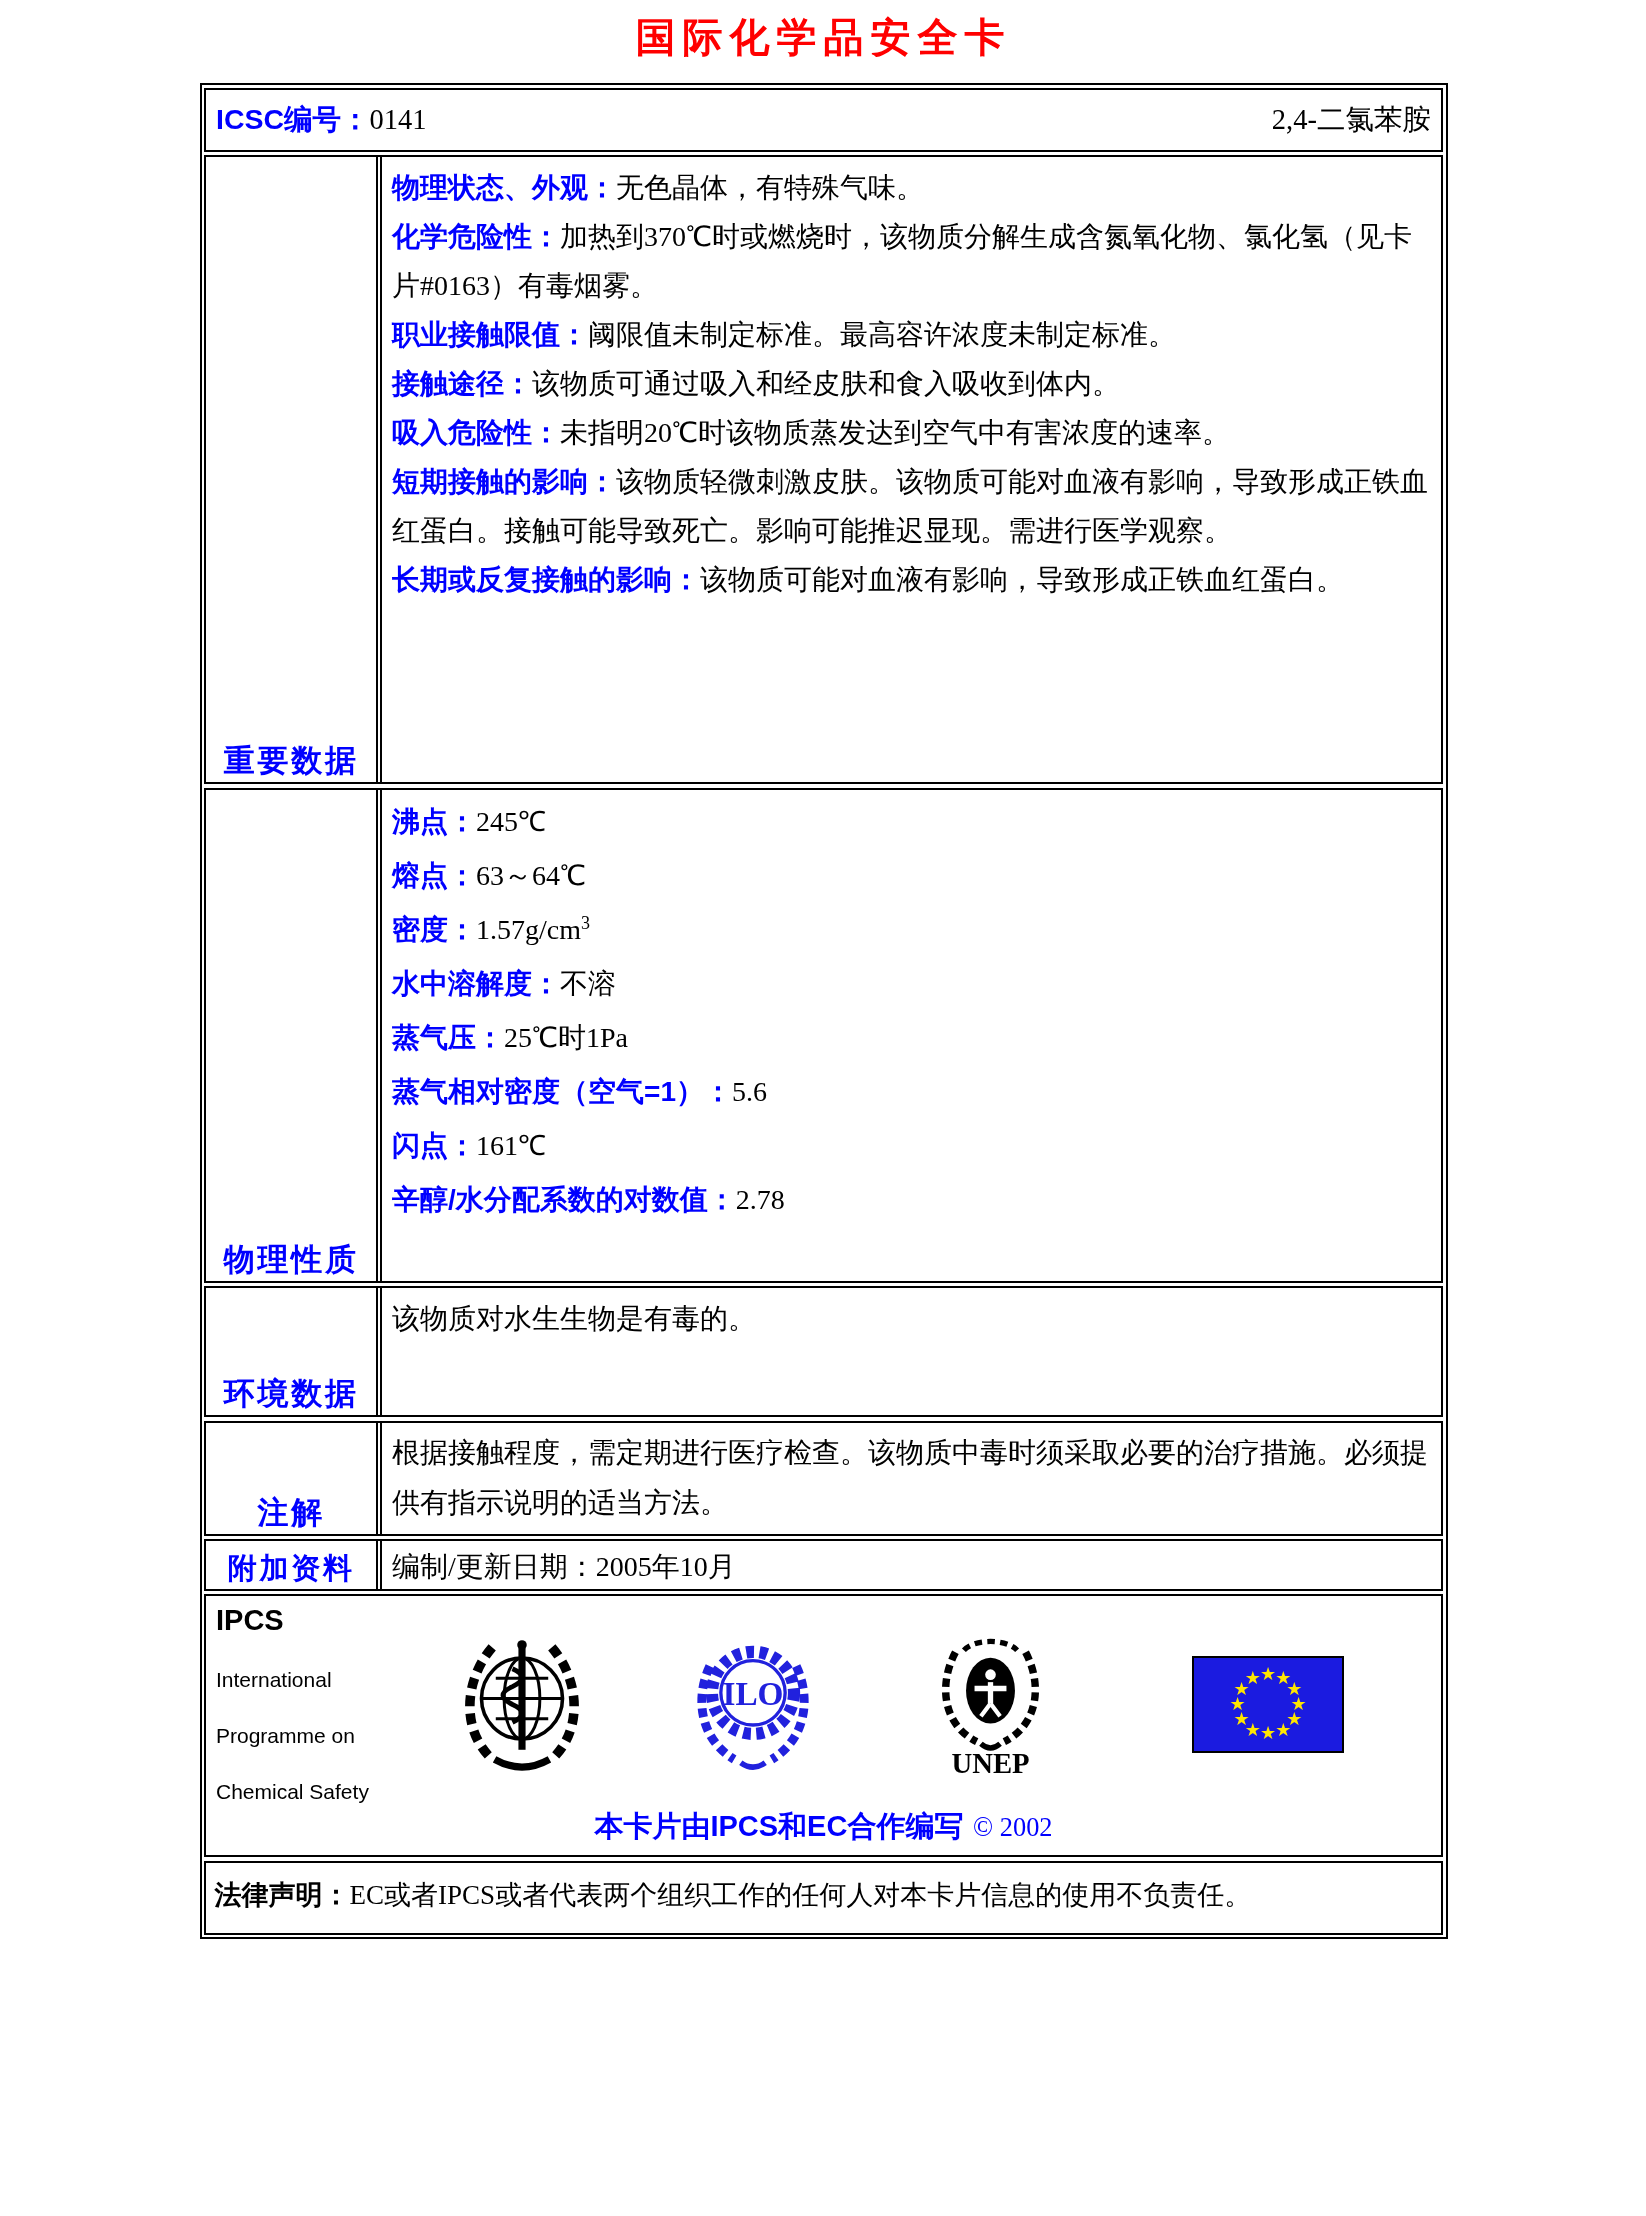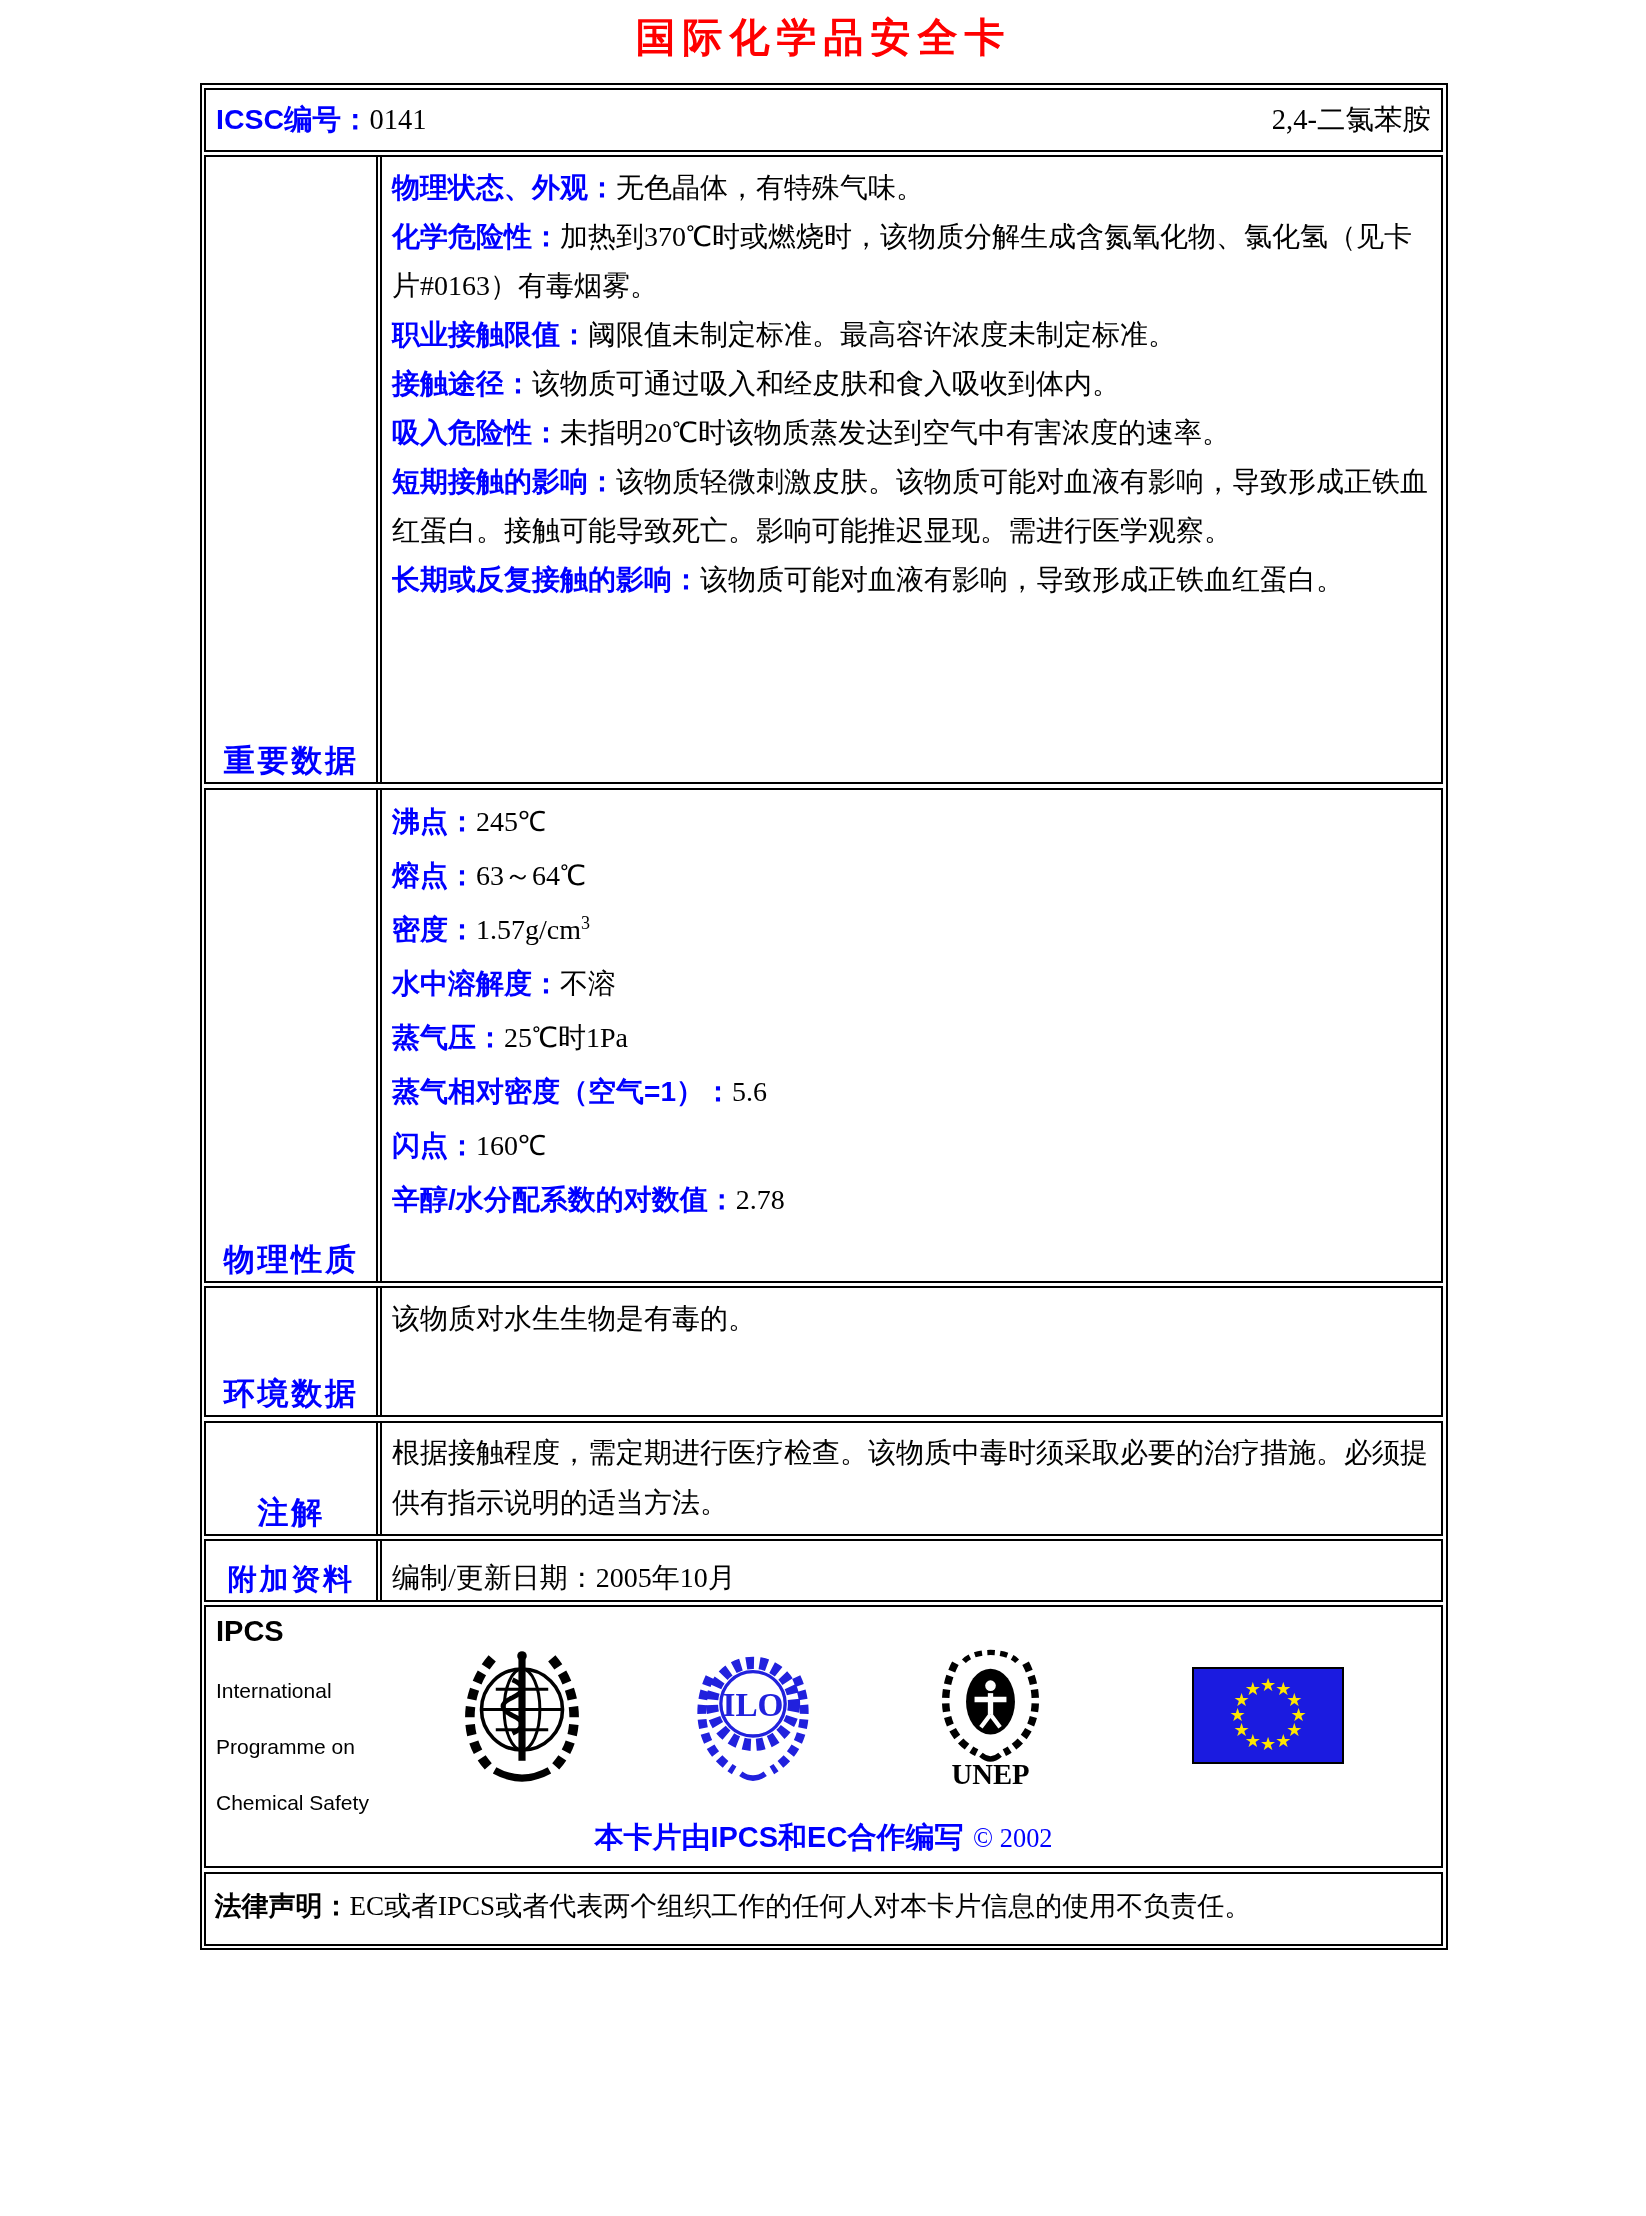--- a/index.html
+++ b/index.html
@@ -27,21 +27,21 @@
 
   .important-row{min-height:629px;}
   .important-row .content-cell{line-height:49px;}
   .physical-row{min-height:495px;}
   .physical-row .content-cell{line-height:54px;}
   .env-row{min-height:131px;}
   .env-row .content-cell{line-height:50px;}
   .notes-row{min-height:106px;}
   .notes-row .content-cell{line-height:50px;}
   .additional-row{min-height:43px;}
-  .additional-row .content-cell{padding-top:19px;padding-bottom:4.2px;line-height:35px;font-family:Liberation Serif, serif;}
+  .additional-row .content-cell{padding-top:8px;padding-bottom:4.2px;line-height:35px;font-family:Liberation Serif, serif;}
   .additional-row .label-cell .section-label{font-size:29px;}
 
   .item{display:block;}
   sup.den{font-size:18px;vertical-align:super;line-height:0;}
 
   
   .logos-row{min-height:178px;display:block;}
   .logos-strip{display:flex;align-items:center;padding:8.3px 0 0 9.7px;}
   .ipcs-block{width:198px;font-family:"Liberation Sans",sans-serif;}
   .ipcs-title{font-size:29px;font-weight:bold;}
@@ -95,21 +95,21 @@
     <div class="label-cell">
       <span class="section-label">物理性质</span>
     </div>
     <div class="content-cell">
       <div class="item"><span class="blab">沸点：</span><span>245℃</span></div>
       <div class="item"><span class="blab">熔点：</span><span>63～64℃</span></div>
       <div class="item"><span class="blab">密度：</span><span>1.57g/cm</span><sup class="den">3</sup></div>
       <div class="item"><span class="blab">水中溶解度：</span><span>不溶</span></div>
       <div class="item"><span class="blab">蒸气压：</span><span>25℃时1Pa</span></div>
       <div class="item"><span class="blab">蒸气相对密度（空气=1）：</span><span>5.6</span></div>
-      <div class="item"><span class="blab">闪点：</span><span>160℃</span></div>
+      <div class="item"><span class="blab">闪点：</span><span>161℃</span></div>
       <div class="item"><span class="blab">辛醇/水分配系数的对数值：</span><span>2.78</span></div>
     </div>
   </div>
 
   <div class="trow env-row">
     <div class="label-cell">
       <span class="section-label">环境数据</span>
     </div>
     <div class="content-cell">
       <div class="item">该物质对水生生物是有毒的。</div>

